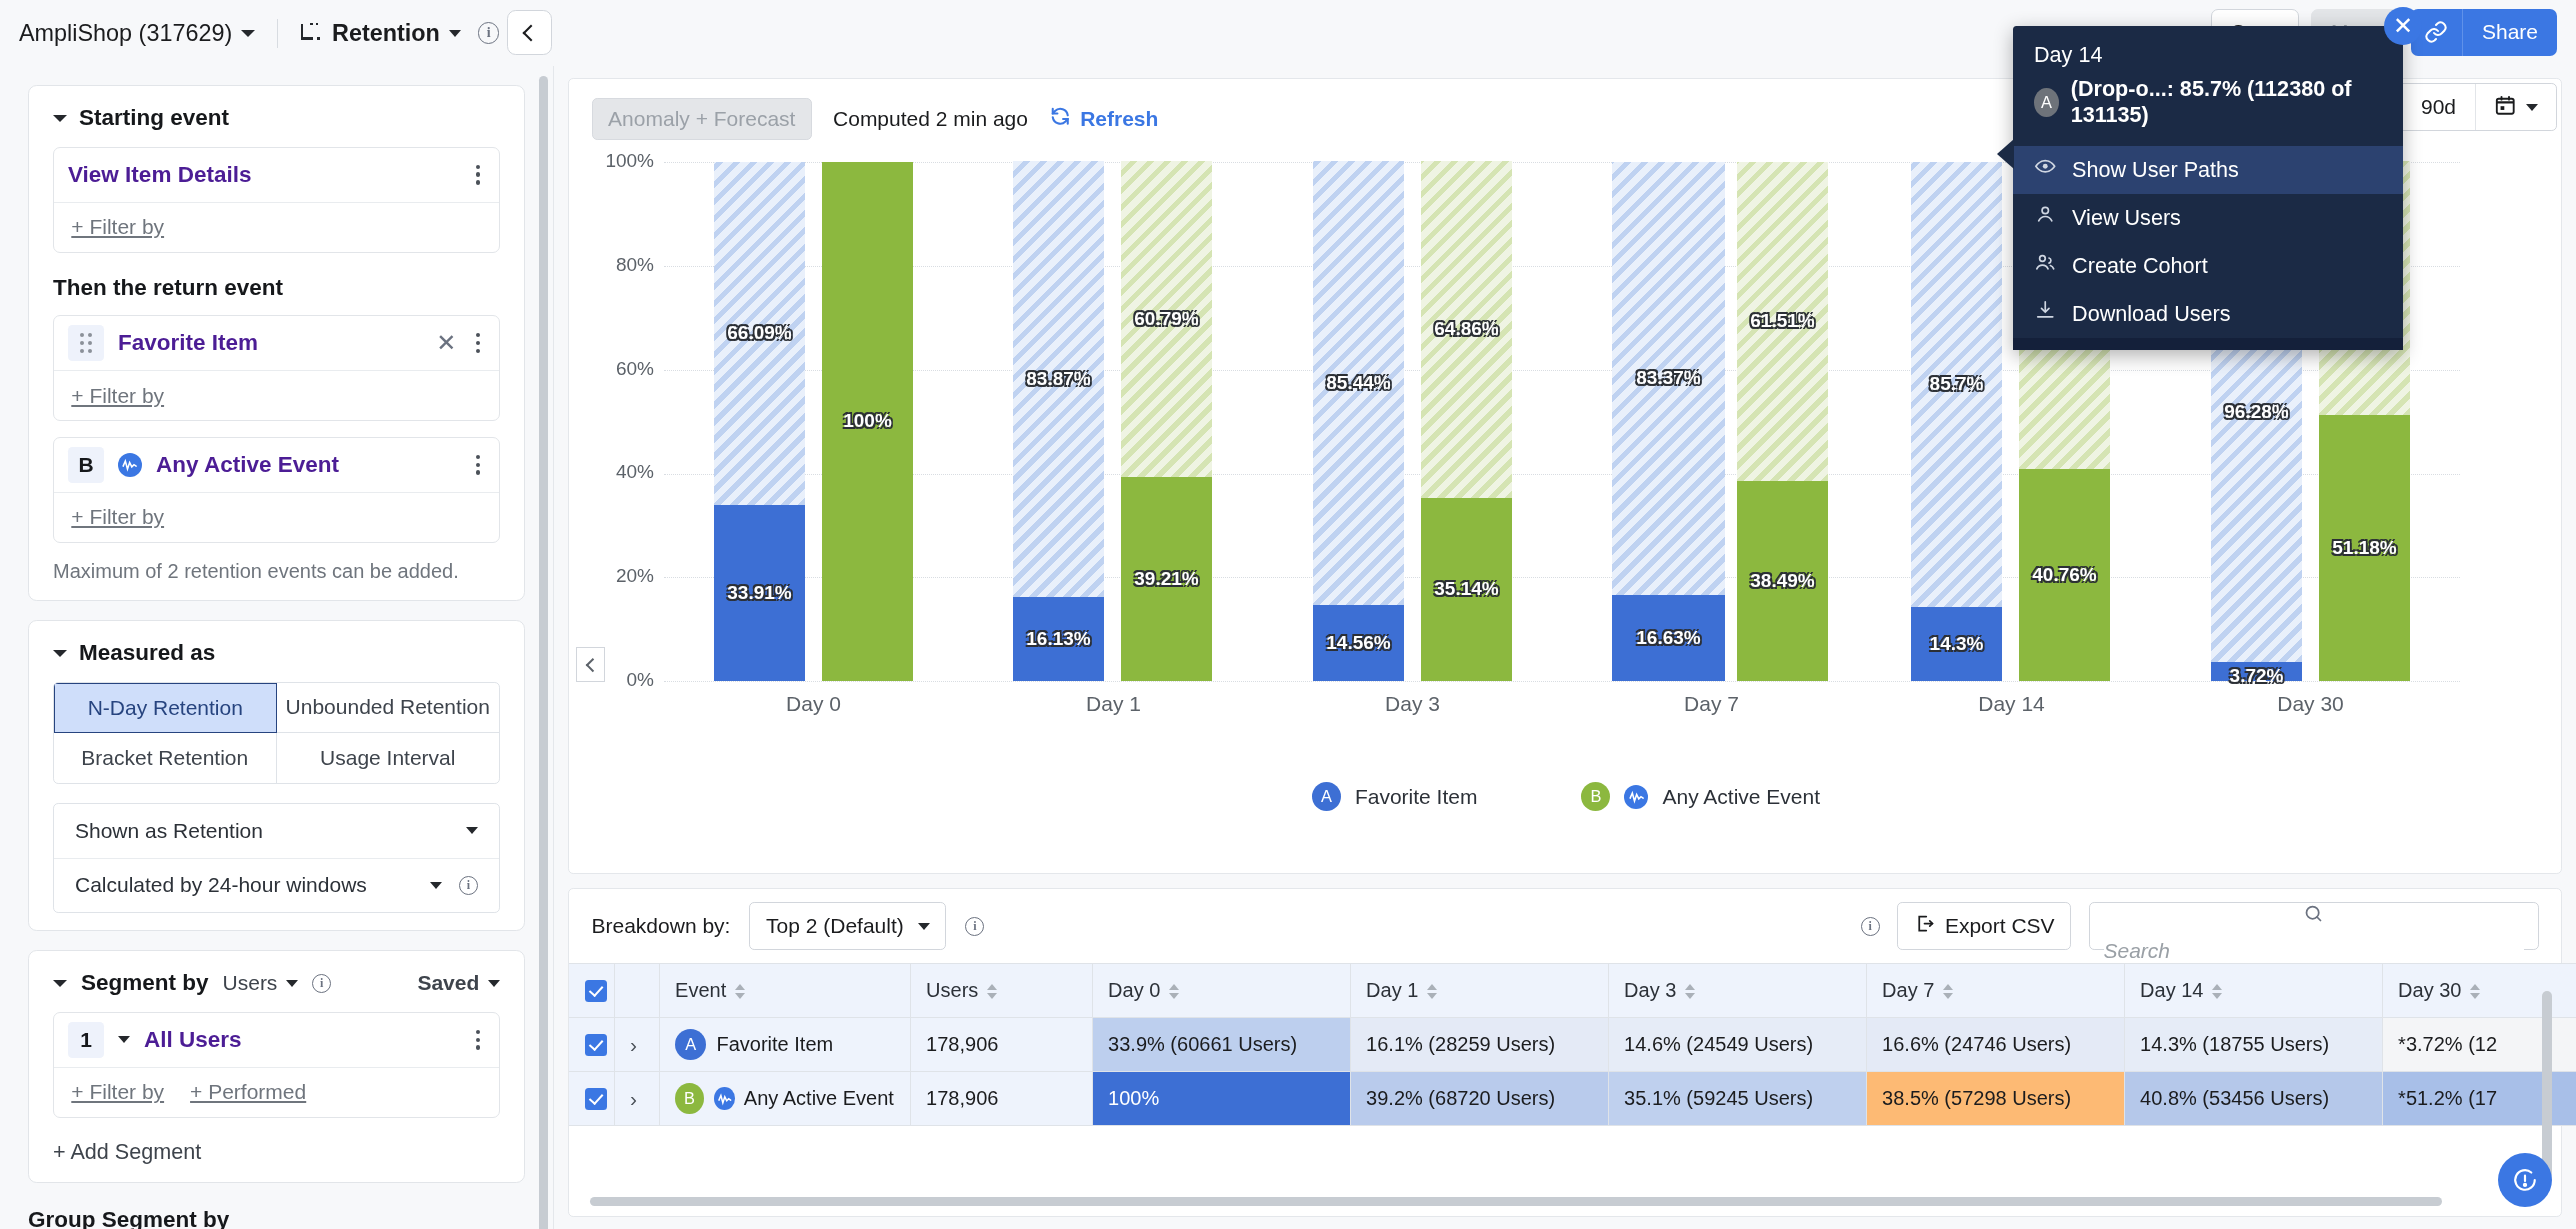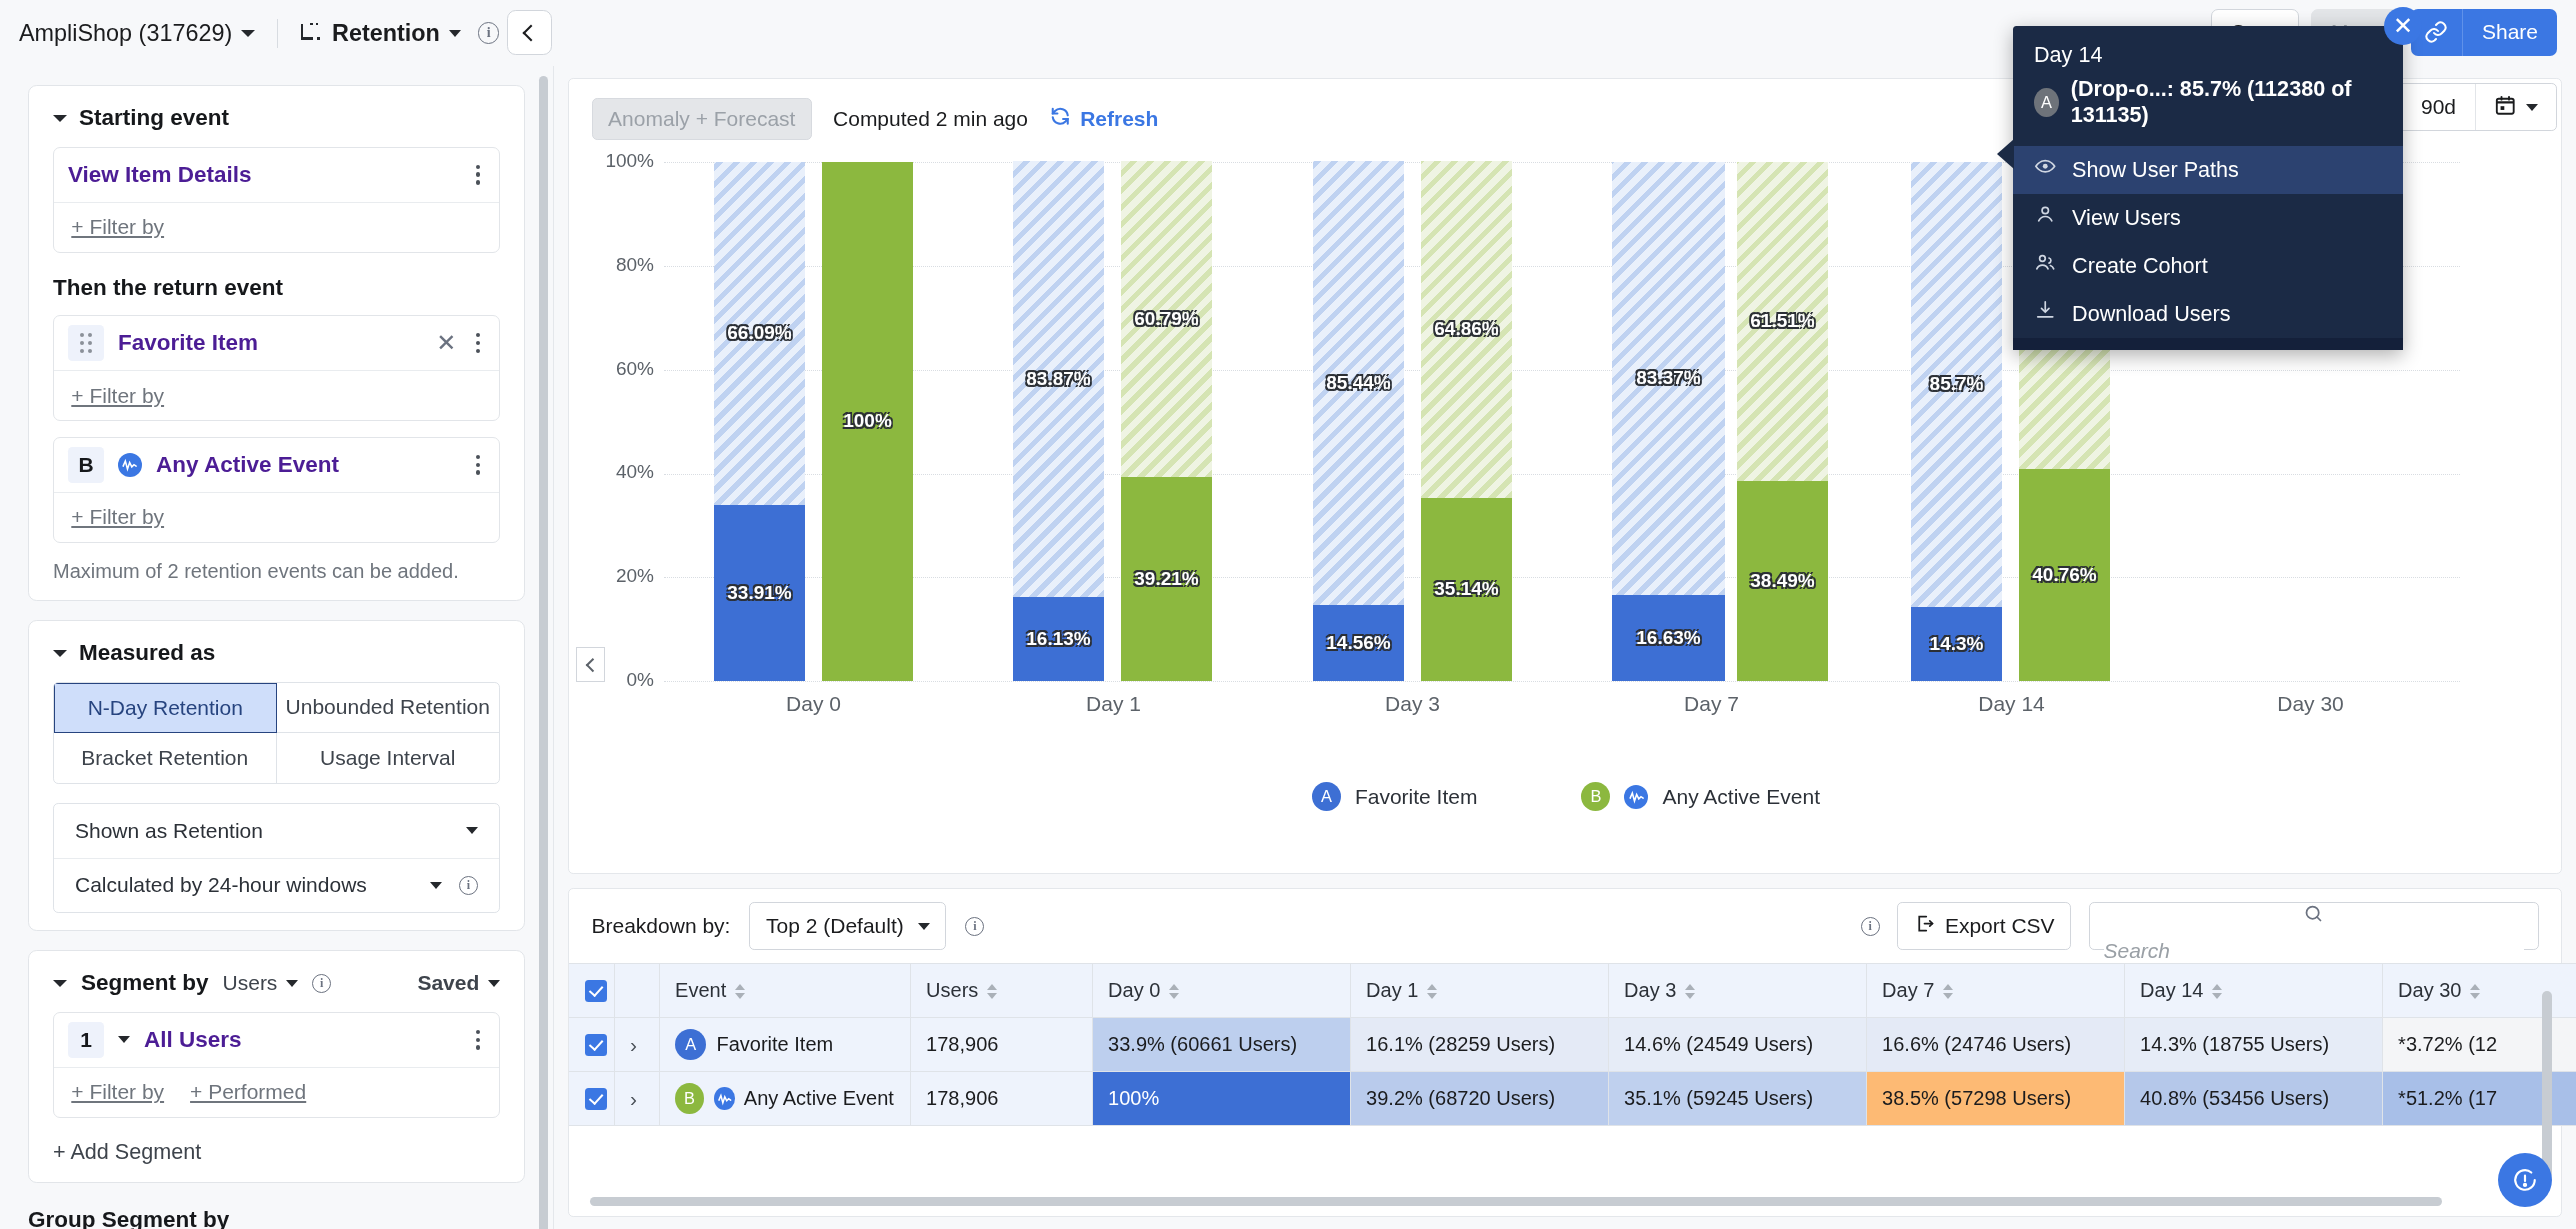--- a/index.html
+++ b/index.html
@@ -446,20 +446,38 @@
               <div class="bar solidA" style="height: 74px; bottom: 0px;">
                 <div class="blab" style="top: 26px;">14.3%</div>
               </div>
             </div>
             <div style="position: absolute; left: 158px; width: 91px; bottom: 0px; height: 519px;">
               <div class="bar hatchB" style="height: 308px; bottom: 212px;">
                 <div class="blab" style="top: 143px;">59.24%</div>
               </div>
               <div class="bar solidB" style="height: 212px; bottom: 0px;">
                 <div class="blab" style="top: 95px;">40.76%</div>
+              </div>
+            </div>
+          </div>
+          <div class="grp" style="left: 1497px; width: 299px;">
+            <div style="position: absolute; left: 50px; width: 91px; bottom: 0px; height: 519px;">
+              <div class="bar hatchA" style="height: 500px; bottom: 19.3px;">
+                <div class="blab" style="top: 239px;">96.28%</div>
+              </div>
+              <div class="bar solidA" style="height: 19.3px; bottom: 0px;">
+                <div class="blab" style="top: 3.5px;">3.72%</div>
+              </div>
+            </div>
+            <div style="position: absolute; left: 158px; width: 91px; bottom: 0px; height: 519px;">
+              <div class="bar hatchB" style="height: 254px; bottom: 266px;">
+                <div class="blab" style="top: 116px;">48.82%</div>
+              </div>
+              <div class="bar solidB" style="height: 266px; bottom: 0px;">
+                <div class="blab" style="top: 122px;">51.18%</div>
               </div>
             </div>
           </div>
         </div>
     <div class="xlab" style="left: 95px; width: 299px;">Day 0</div>
         <div class="xlab" style="left: 395px; width: 299px;">Day 1</div>
         <div class="xlab" style="left: 694px; width: 299px;">Day 3</div>
         <div class="xlab" style="left: 993px; width: 299px;">Day 7</div>
         <div class="xlab" style="left: 1293px; width: 299px;">Day 14</div>
         <div class="xlab" style="left: 1592px; width: 299px;">Day 30</div>

